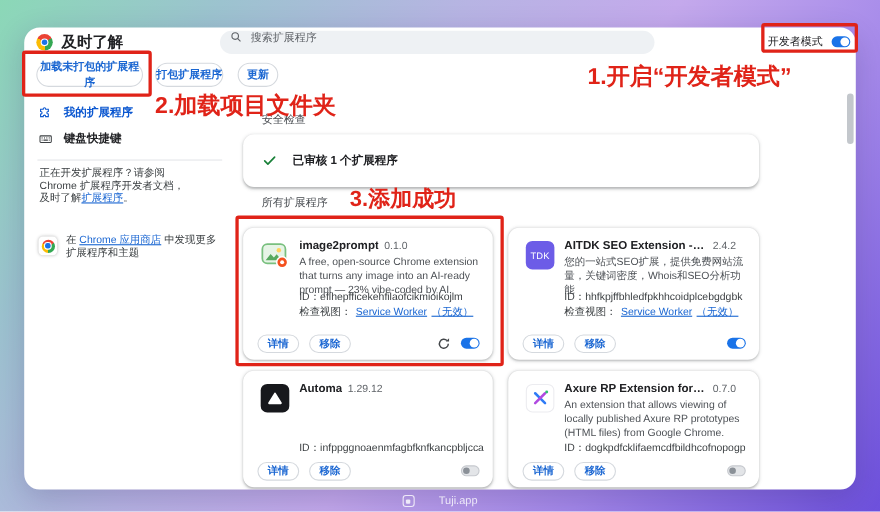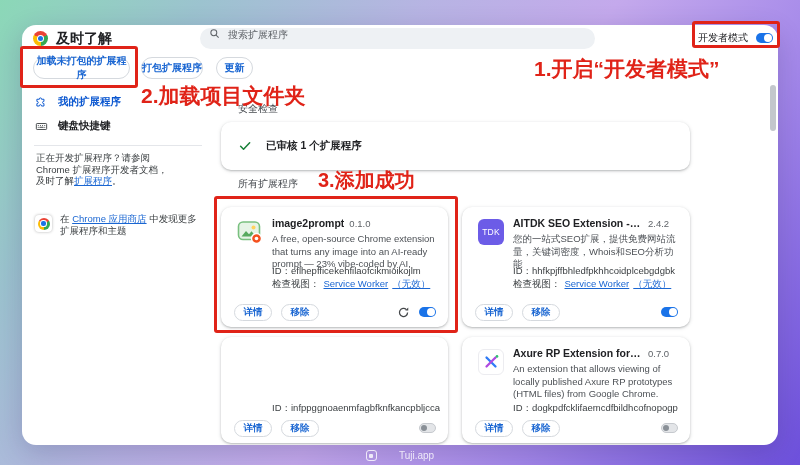--- a/index.html
+++ b/index.html
@@ -231,20 +231,33 @@
     </div>
     <div class="card-footer">
       <button class="cbtn">详情</button>
       <button class="cbtn">移除</button>
       <span class="spacer"></span>
       <span class="toggle on"></span>
     </div>
   </div>
 
   <div class="panel card r2" id="card2">
+    <div class="card-head">
+      <div class="ext-icon icon-automa">
+        <svg viewBox="0 0 24 24">
+            <path d="M12 6.5L19 18H5z" fill="#fff" stroke="#fff" stroke-width="2.5" stroke-linejoin="round"></path>
+          </svg>
+      </div>
+      <div class="card-info">
+        <div class="name-row">
+          <span class="ext-name">Automa</span>
+          <span class="ext-version">1.29.12</span>
+        </div>
+      </div>
+    </div>
     <div class="card-meta">
       <div class="ext-id"><span>ID：</span><span>infppggnoaenmfagbfknfkancpbljcca</span></div>
     </div>
     <div class="card-footer">
       <button class="cbtn">详情</button>
       <button class="cbtn">移除</button>
       <span class="spacer"></span>
       <span class="toggle off"></span>
     </div>
   </div>

